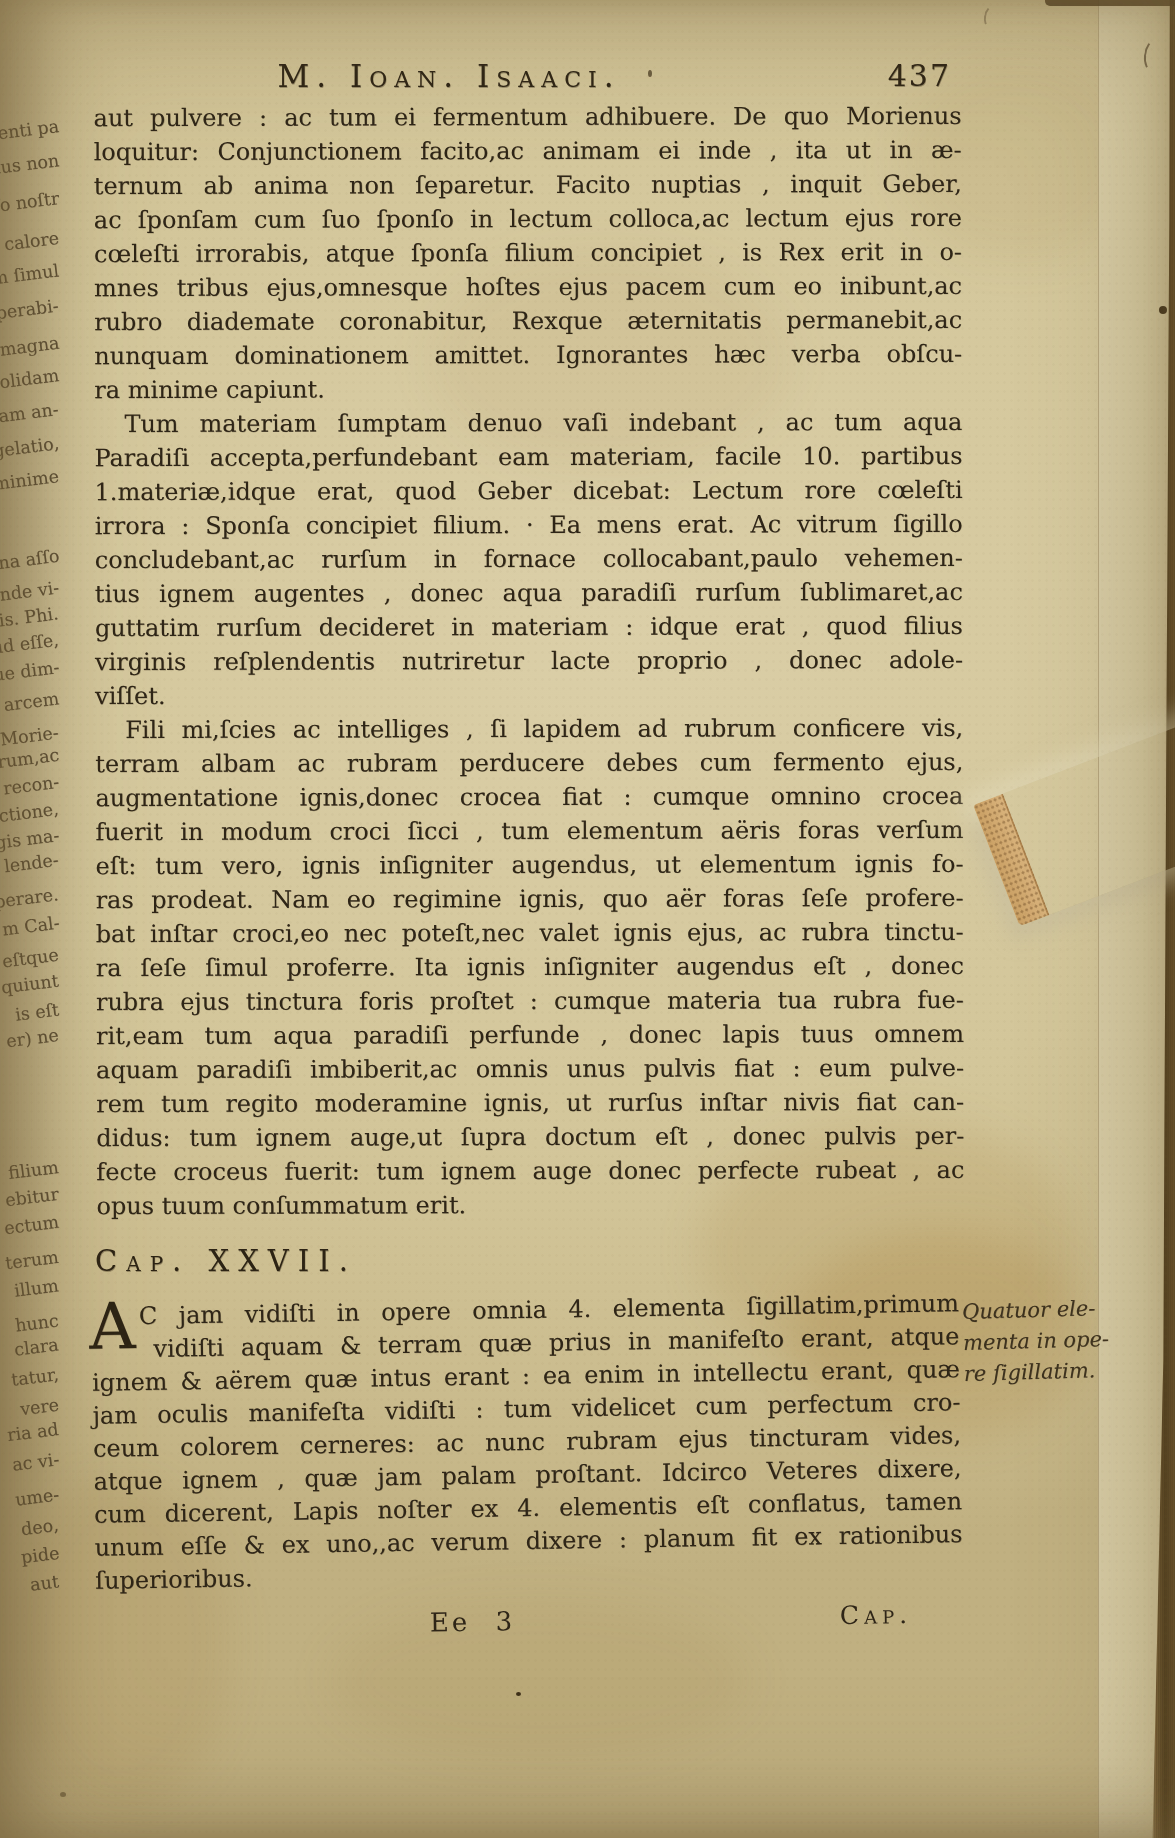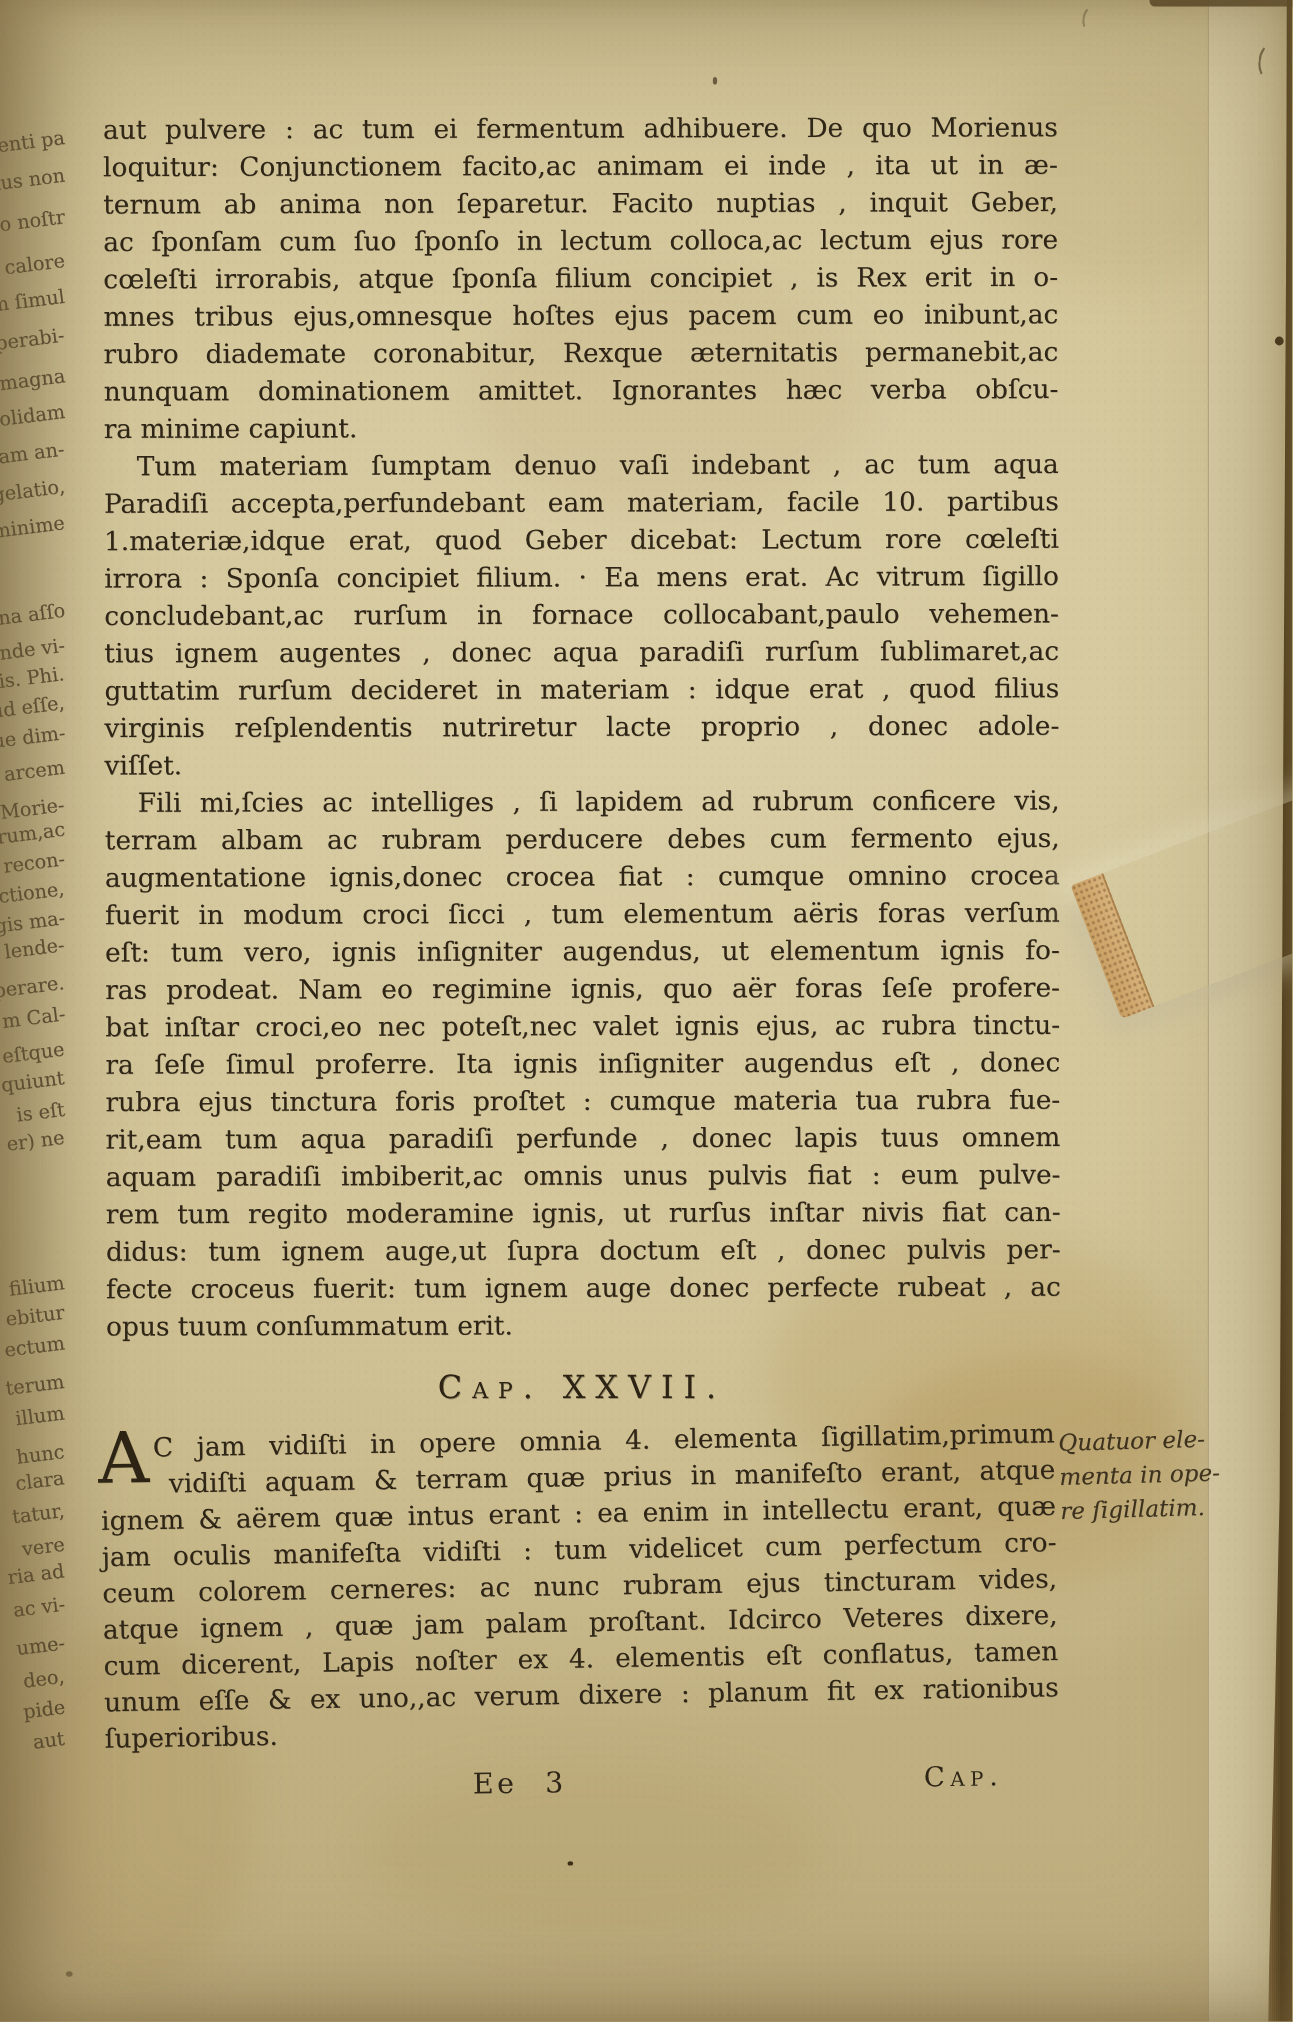--- a/index.html
+++ b/index.html
@@ -89,21 +89,21 @@
   .tline{
     height:34px;line-height:34px;font-size:24px;
     text-align:justify;text-align-last:justify;white-space:nowrap;
     text-shadow:.4px .4px 0 rgba(50,38,20,.32);
   }
   .tline.noj{text-align-last:left;}
   .tline.ind{text-indent:30px;}
 
   
   #chapter-heading{
-    position:absolute;left:95px;top:1244px;width:868px;text-align:center;
+    position:absolute;left:95px;top:1244px;width:868px;
     font-variant:small-caps;font-size:29px;letter-spacing:9px;color:#2c2314;
     text-shadow:.5px .5px 0 rgba(50,38,20,.35);
   }
   #chapter{position:absolute;left:93px;top:1294px;width:868px;transform:rotate(-.9deg);}
   .cline{
     height:33px;line-height:33px;font-size:24px;
     text-align:justify;text-align-last:justify;white-space:nowrap;
     text-shadow:.4px .4px 0 rgba(50,38,20,.32);
   }
   .cline.noj{text-align-last:left;}
@@ -148,20 +148,24 @@
   <div class="stain" id="stain2"></div>
   <div class="stain" id="stain3"></div>
   <div class="stain" id="stain4"></div>
   <div class="stain" id="stain5"></div>
   <div class="stain" id="stain6"></div>
 
   <div id="right-strip"></div>
   <div id="edge-dark"></div>
   <div id="top-edge"></div>
 
+  <div id="header">
+    <div id="page-title">M. Ioan. Isaaci.</div>
+    <div id="page-number">437</div>
+  </div>
 
   <div id="main-block">
     <div class="tline">aut pulvere : ac tum ei fermentum adhibuere.  De quo Morienus</div>
     <div class="tline">loquitur:  Conjunctionem facito,ac animam  ei inde , ita ut in æ-</div>
     <div class="tline">ternum ab anima non ſeparetur.  Facito nuptias , inquit Geber,</div>
     <div class="tline">ac ſponſam cum ſuo ſponſo in lectum colloca,ac lectum ejus rore</div>
     <div class="tline">cœleſti irrorabis, atque ſponſa filium concipiet , is Rex erit in o-</div>
     <div class="tline">mnes tribus ejus,omnesque hoſtes  ejus pacem cum eo inibunt,ac</div>
     <div class="tline">rubro diademate coronabitur, Rexque æternitatis permanebit,ac</div>
     <div class="tline">nunquam dominationem amittet.  Ignorantes hæc verba obſcu-</div>

